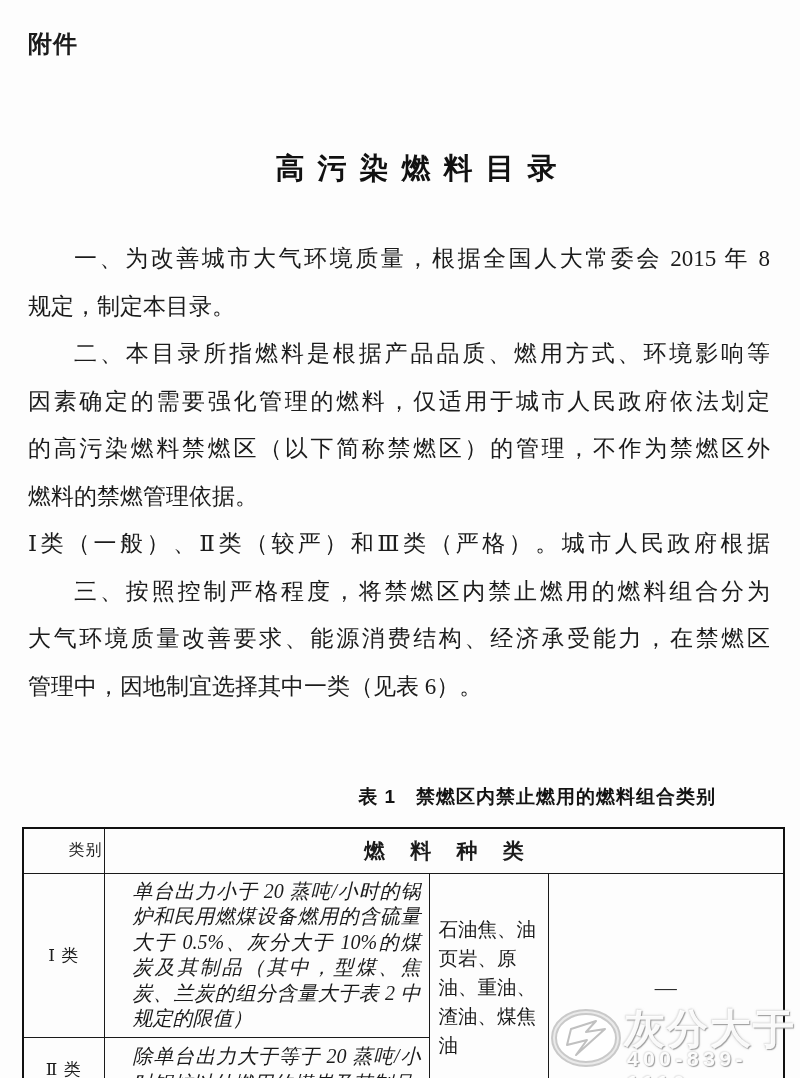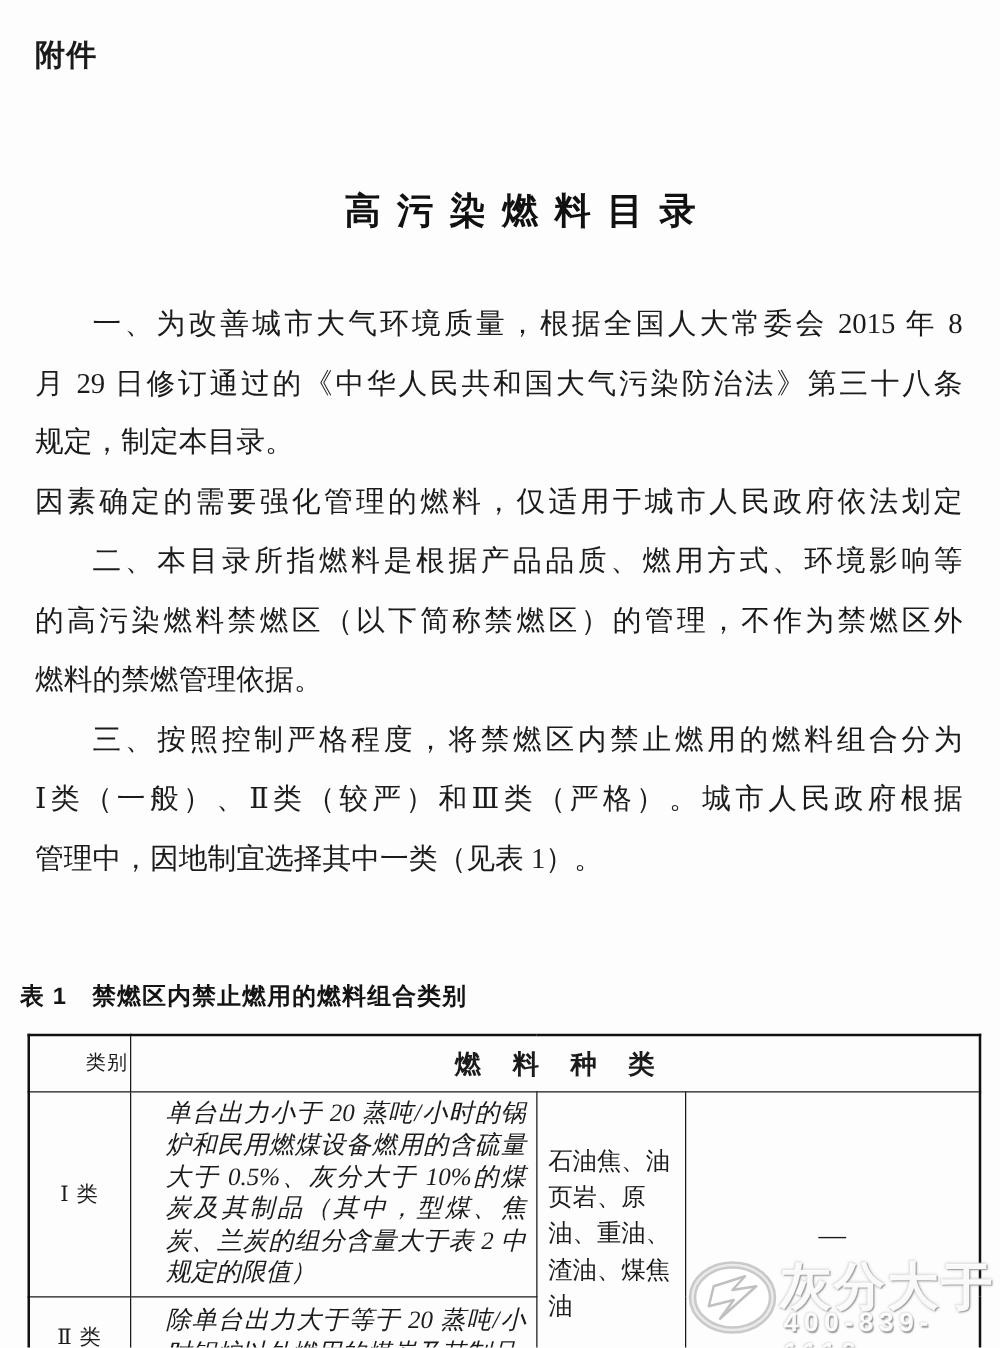--- a/index.html
+++ b/index.html
@@ -26,23 +26,23 @@
   .pline{
     height:47.5px;line-height:47.5px;font-size:23px;
     text-align:justify;text-align-last:justify;
     text-justify:inter-ideograph;
     white-space:nowrap;overflow:visible;
   }
   .pline.first{text-indent:2em;}
   .pline.last{text-align-last:left;}
 
   .caption{
-    position:absolute;left:0;top:784px;width:716px;text-align:left;
+    position:absolute;left:0;top:784px;width:716px;text-align:right;
     font-family:"Liberation Sans","DejaVu Sans",sans-serif;
-    font-size:19px;font-weight:bold;letter-spacing:1px;color:#141414;padding-left:16px;
+    font-size:19px;font-weight:bold;letter-spacing:1px;color:#141414;
   }
 
   table.fuel{
     position:absolute;left:22px;top:827px;width:761px;
     border-collapse:collapse;table-layout:fixed;
     font-family:"Liberation Serif","DejaVu Serif",serif;
   }
   table.fuel th,table.fuel td{
     border:1.5px solid #1a1a1a;
   }
@@ -86,31 +86,31 @@
 </style>
 </head>
 <body>
 
 <div class="attachment">附件</div>
 
 <h1 class="title">高污染燃料目录</h1>
 
 <div class="paras">
   <div class="pline first">一、为改善城市大气环境质量，根据全国人大常委会 2015 年 8</div>
-  <div class="pline">月 29 日修订通过的《中华人民共和国大气污染防治法》第三十八条</div>
   <div class="pline last">规定，制定本目录。</div>
 
+  <div class="pline first">二、本目录所指燃料是根据产品品质、燃用方式、环境影响等</div>
   <div class="pline">因素确定的需要强化管理的燃料，仅适用于城市人民政府依法划定</div>
-  <div class="pline first">二、本目录所指燃料是根据产品品质、燃用方式、环境影响等</div>
   <div class="pline">的高污染燃料禁燃区（以下简称禁燃区）的管理，不作为禁燃区外</div>
   <div class="pline last">燃料的禁燃管理依据。</div>
 
+  <div class="pline">Ⅰ类（一般）、Ⅱ类（较严）和Ⅲ类（严格）。城市人民政府根据</div>
   <div class="pline first">三、按照控制严格程度，将禁燃区内禁止燃用的燃料组合分为</div>
-  <div class="pline">Ⅰ类（一般）、Ⅱ类（较严）和Ⅲ类（严格）。城市人民政府根据</div>
-  <div class="pline last">管理中，因地制宜选择其中一类（见表 1）。</div>
+  <div class="pline">大气环境质量改善要求、能源消费结构、经济承受能力，在禁燃区</div>
+  <div class="pline last">管理中，因地制宜选择其中一类（见表 6）。</div>
 </div>
 
 <div class="caption">表 1　禁燃区内禁止燃用的燃料组合类别</div>
 
 <table class="fuel">
   <colgroup>
     <col style="width:81px">
     <col style="width:325px">
     <col style="width:119px">
     <col style="width:236px">

